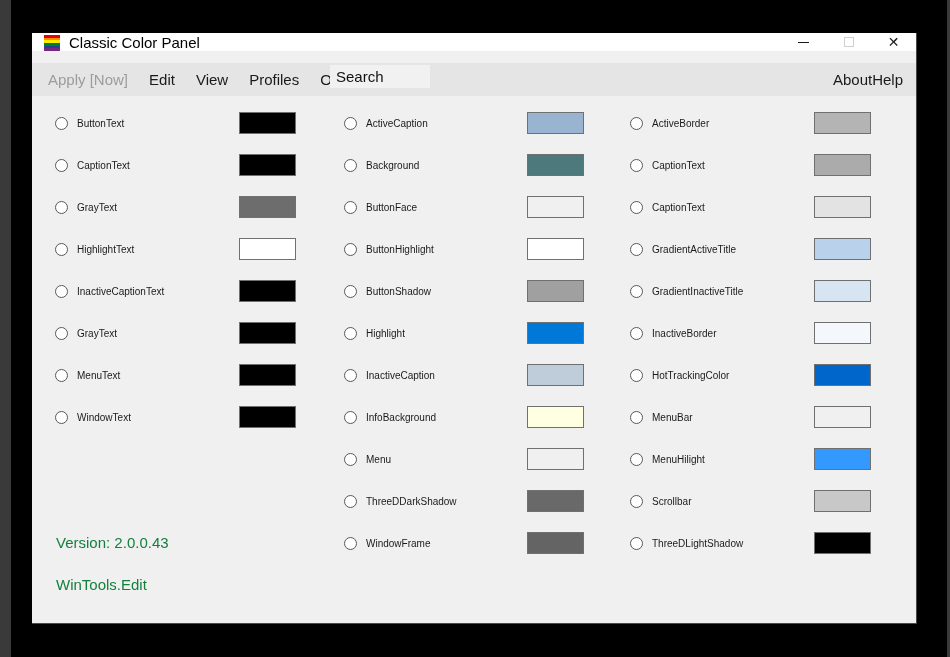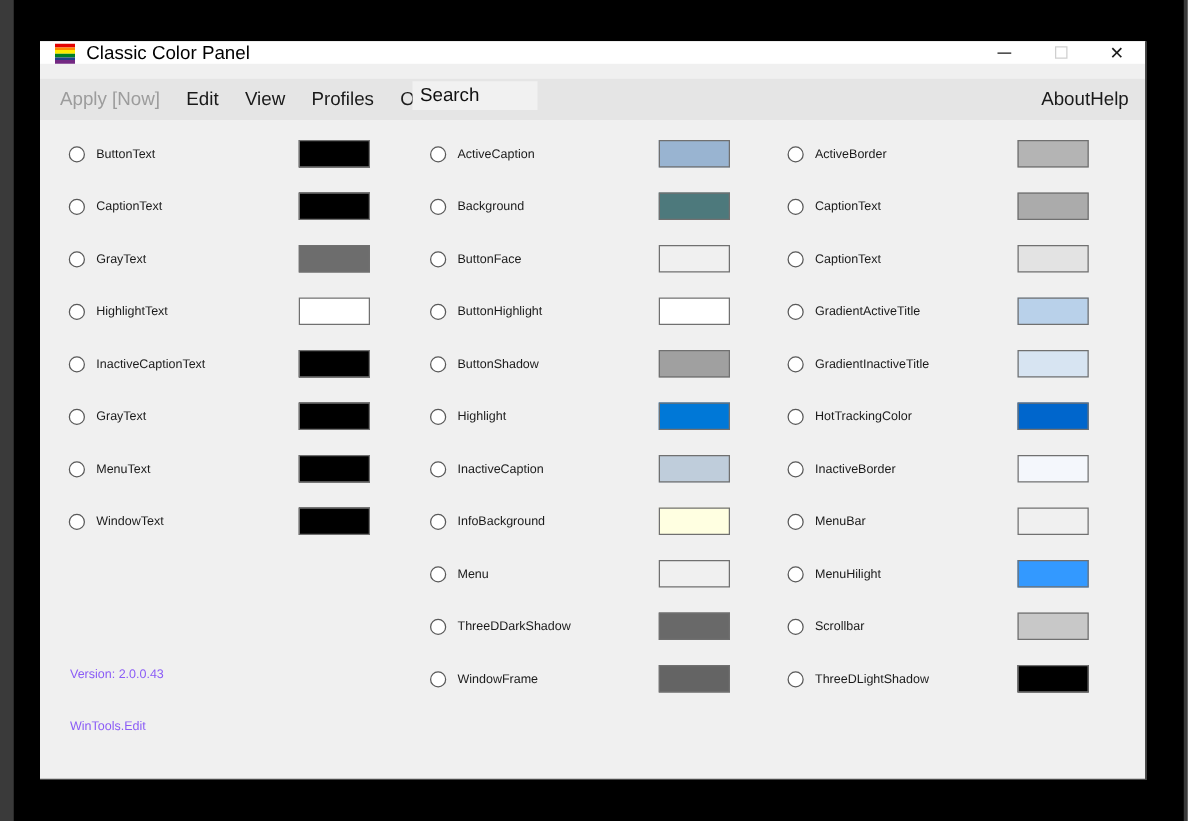--- a/index.html
+++ b/index.html
@@ -86,21 +86,21 @@
     margin-left:9px; font-size:10px; color:#1a1a1a; white-space:nowrap;
   }
   .swatch {
     position:absolute; left:184px; top:0;
     width:57px; height:22px;
     border:1px solid #707070;
   }
   .col-2 .swatch { left:183px; }
   
   .footer-version, .footer-site {
-    position:absolute; left:24px; font-size:10px; color:#8b5cf6; white-space:nowrap;
+    position:absolute; left:24px; font-size:15px; color:#15803d; white-space:nowrap;
   }
   .footer-version { top:501px; }
   .footer-site    { top:543px; }
 </style>
 </head>
 <body>
 
 <div class="edge-strip-left"></div>
 <div class="edge-strip-right"></div>
 
@@ -264,30 +264,30 @@
         <div class="color-label">GradientActiveTitle</div>
         <div class="swatch" style="background: rgb(185, 209, 234); border-color: rgb(112, 112, 112);"></div>
       </div>
       <div class="color-row">
         <div class="radio"></div>
         <div class="color-label">GradientInactiveTitle</div>
         <div class="swatch" style="background: rgb(215, 228, 242); border-color: rgb(112, 112, 112);"></div>
       </div>
       <div class="color-row">
         <div class="radio"></div>
+        <div class="color-label">InactiveBorder</div>
+        <div class="swatch" style="background: rgb(244, 247, 252); border-color: rgb(112, 112, 112);"></div>
+      </div>
+      <div class="color-row">
+        <div class="radio"></div>
         <div class="color-label">HotTrackingColor</div>
         <div class="swatch" style="background: rgb(0, 102, 204); border-color: rgb(112, 112, 112);"></div>
       </div>
       <div class="color-row">
         <div class="radio"></div>
-        <div class="color-label">InactiveBorder</div>
-        <div class="swatch" style="background: rgb(244, 247, 252); border-color: rgb(112, 112, 112);"></div>
-      </div>
-      <div class="color-row">
-        <div class="radio"></div>
         <div class="color-label">MenuBar</div>
         <div class="swatch" style="background: rgb(240, 240, 240); border-color: rgb(112, 112, 112);"></div>
       </div>
       <div class="color-row">
         <div class="radio"></div>
         <div class="color-label">MenuHilight</div>
         <div class="swatch" style="background: rgb(51, 153, 255); border-color: rgb(112, 112, 112);"></div>
       </div>
       <div class="color-row">
         <div class="radio"></div>

